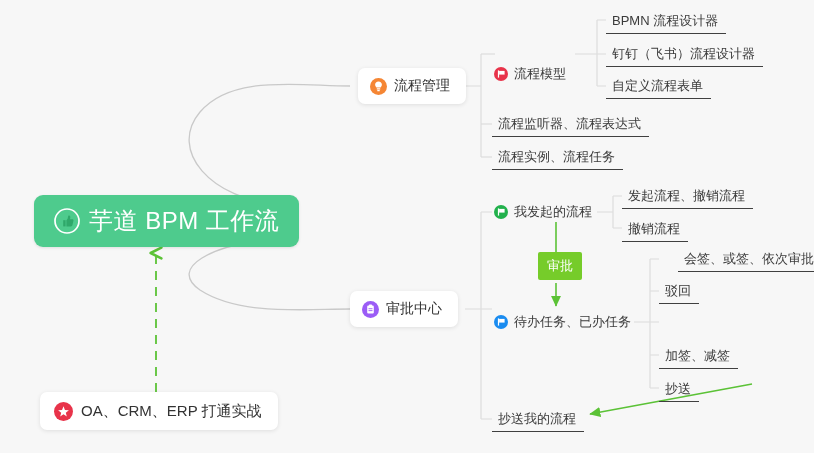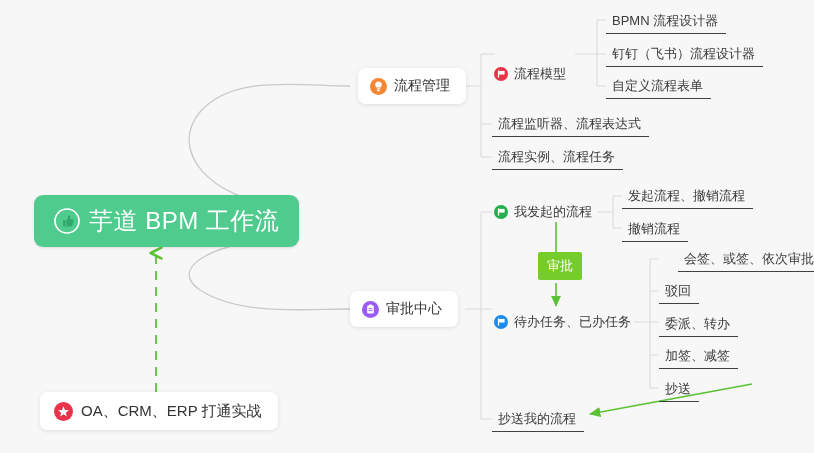--- a/index.html
+++ b/index.html
@@ -236,23 +236,20 @@
     </span>
     <span class="txt">待办任务、已办任务</span>
   </div>
 
   <div class="node leaf" style="left:678px; top:246px;">
     <span class="txt">会签、或签、依次审批</span>
   </div>
   <div class="node leaf" style="left:659px; top:278px;">
     <span class="txt">驳回</span>
   </div>
-  <div class="node leaf" style="left:659px; top:311px;">
-    <span class="txt">委派、转办</span>
-  </div>
   <div class="node leaf" style="left:659px; top:343px;">
     <span class="txt">加签、减签</span>
   </div>
   <div class="node leaf" style="left:659px; top:376px;">
     <span class="txt">抄送</span>
   </div>
 
   <div class="node leaf" style="left:492px; top:406px;">
     <span class="txt">抄送我的流程</span>
   </div>

